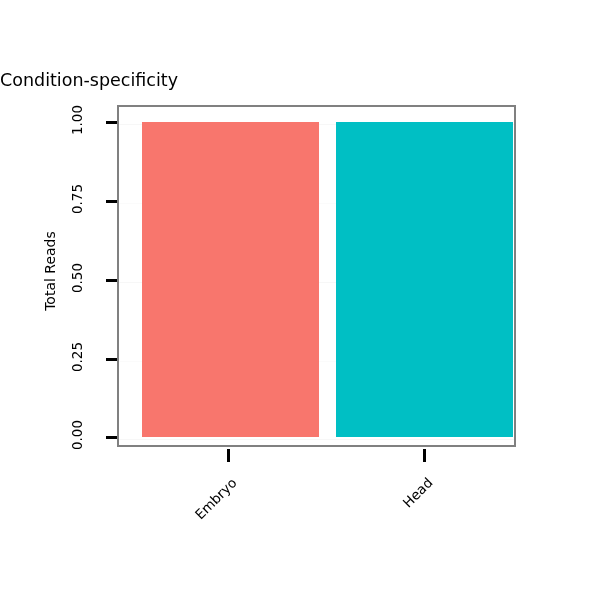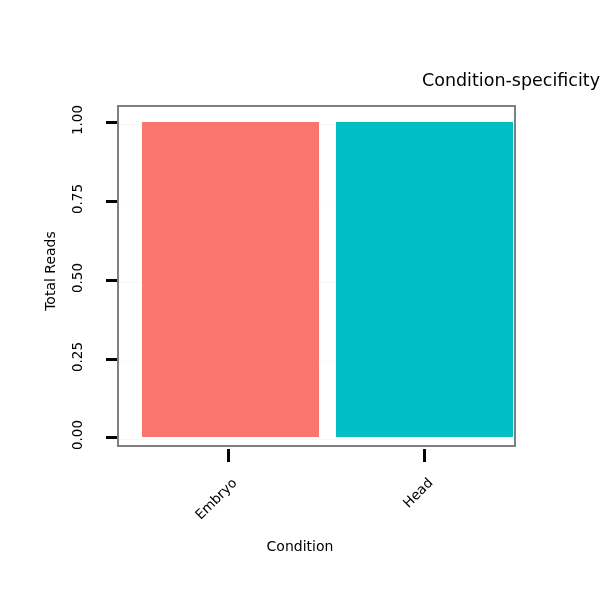--- a/index.html
+++ b/index.html
@@ -20,21 +20,21 @@
     height: 600px;
     background: #ffffff;
   }
 
   
   #chart-title {
     position: absolute;
     left: 0;
     top: 70px;
     width: 600px;
-    text-align: right;
+    text-align: left;
     font-size: 17.5px;
     color: #000000;
     letter-spacing: 0px;
     white-space: nowrap;
   }
 
   
   #panel {
     position: absolute;
     left: 117px;
@@ -158,15 +158,14 @@
       <div class="y-tick-label" style="left: 55px; top: 427px; width: 44px;">0.00</div>
     </div>
   <div id="y-axis-title">Total Reads</div>
 
   <div id="x-ticks-layer">
       <div class="x-tick-mark" style="left: 227px;"></div>
       <div class="x-tick-label" style="left: 124px; top: 472px; width: 110px;">Embryo</div>
       <div class="x-tick-mark" style="left: 423px;"></div>
       <div class="x-tick-label" style="left: 320px; top: 472px; width: 110px;">Head</div>
     </div>
-  <div id="x-axis-title">Condition</div>
 
 </div>
 
 </body></html>

